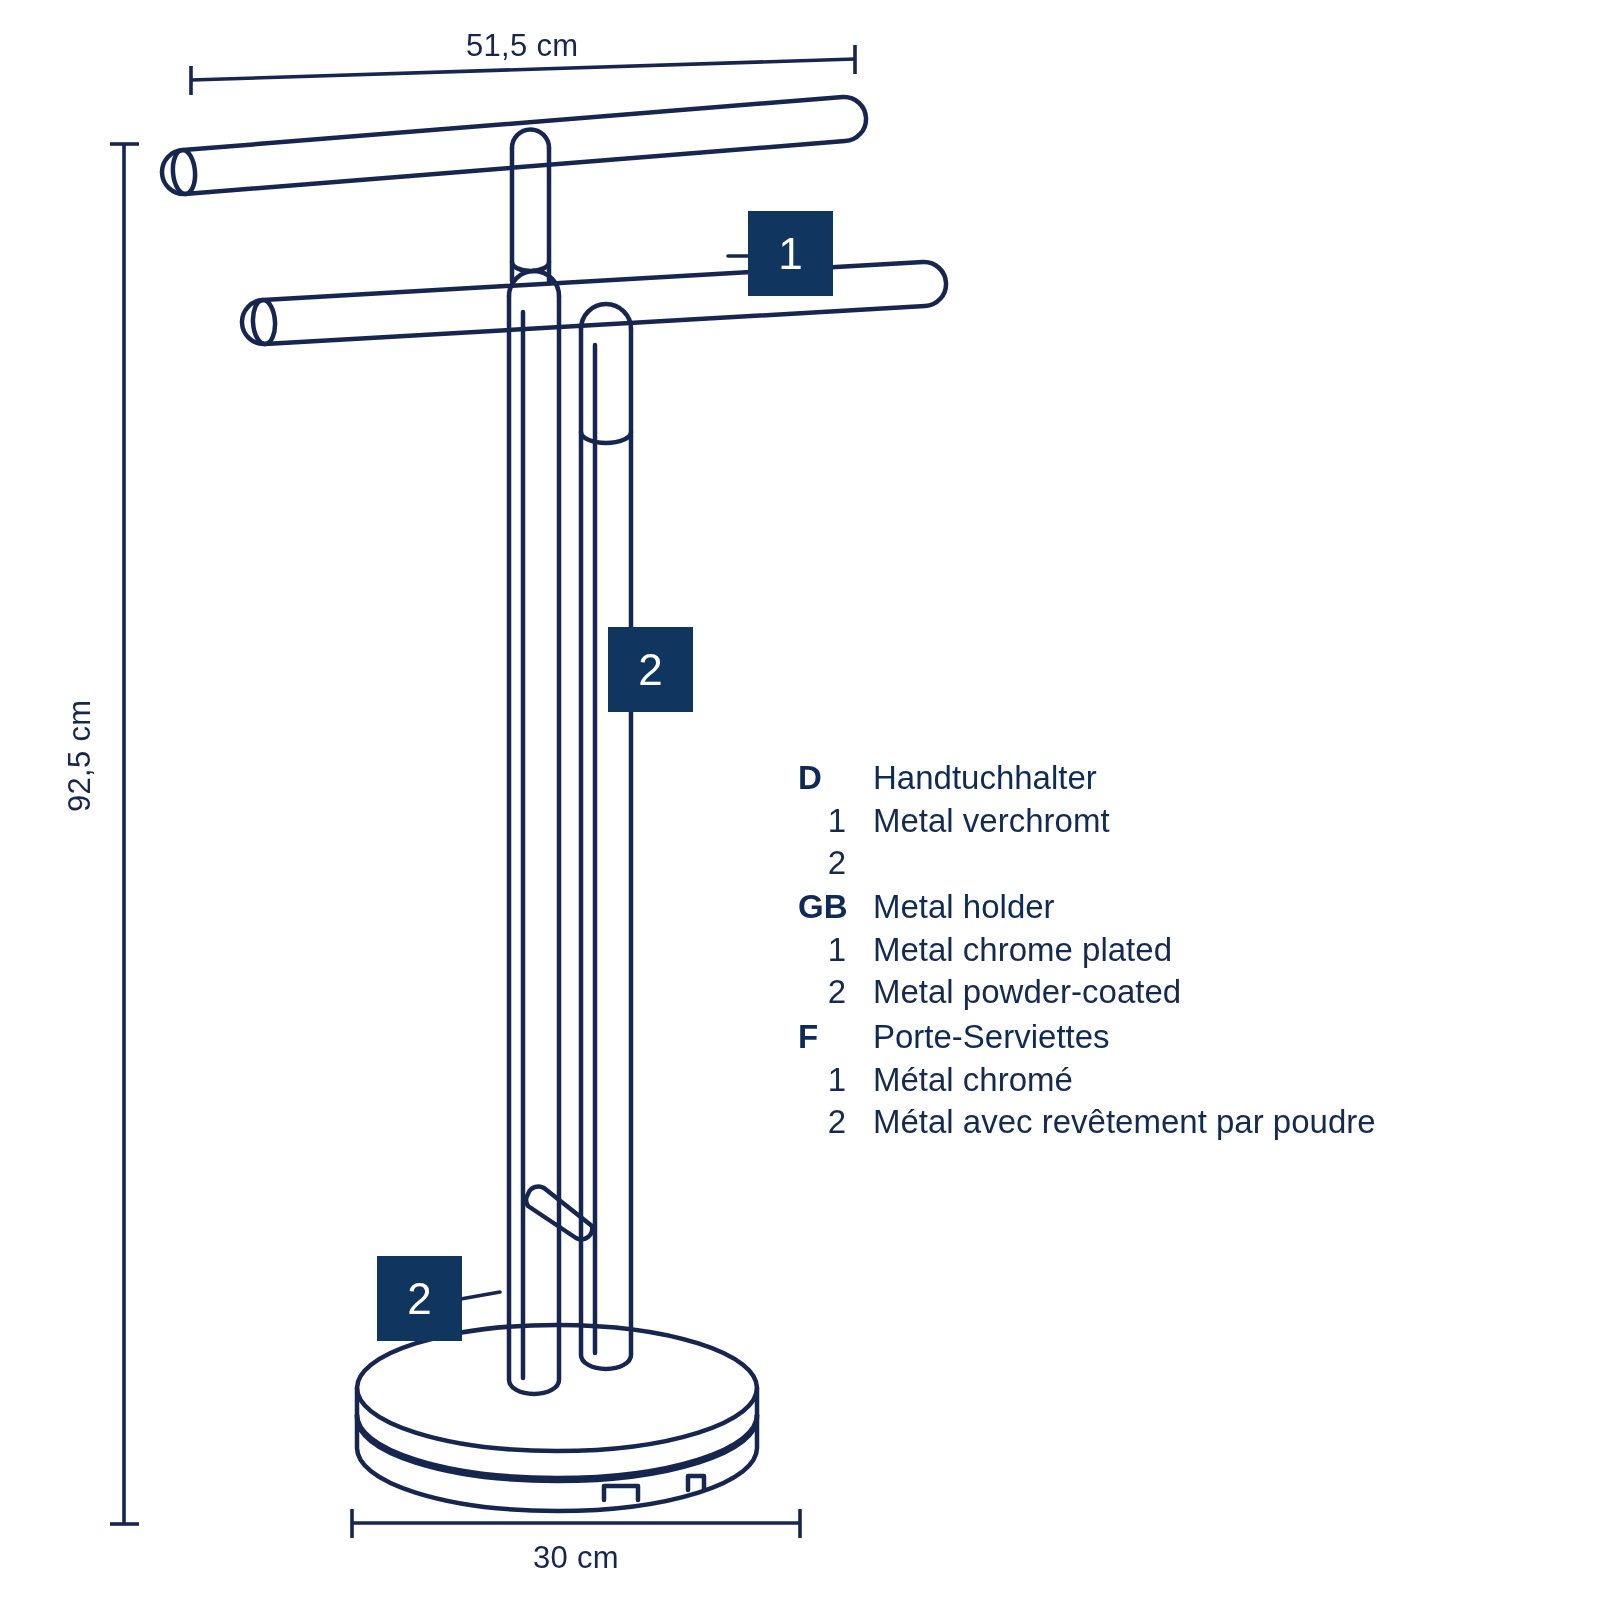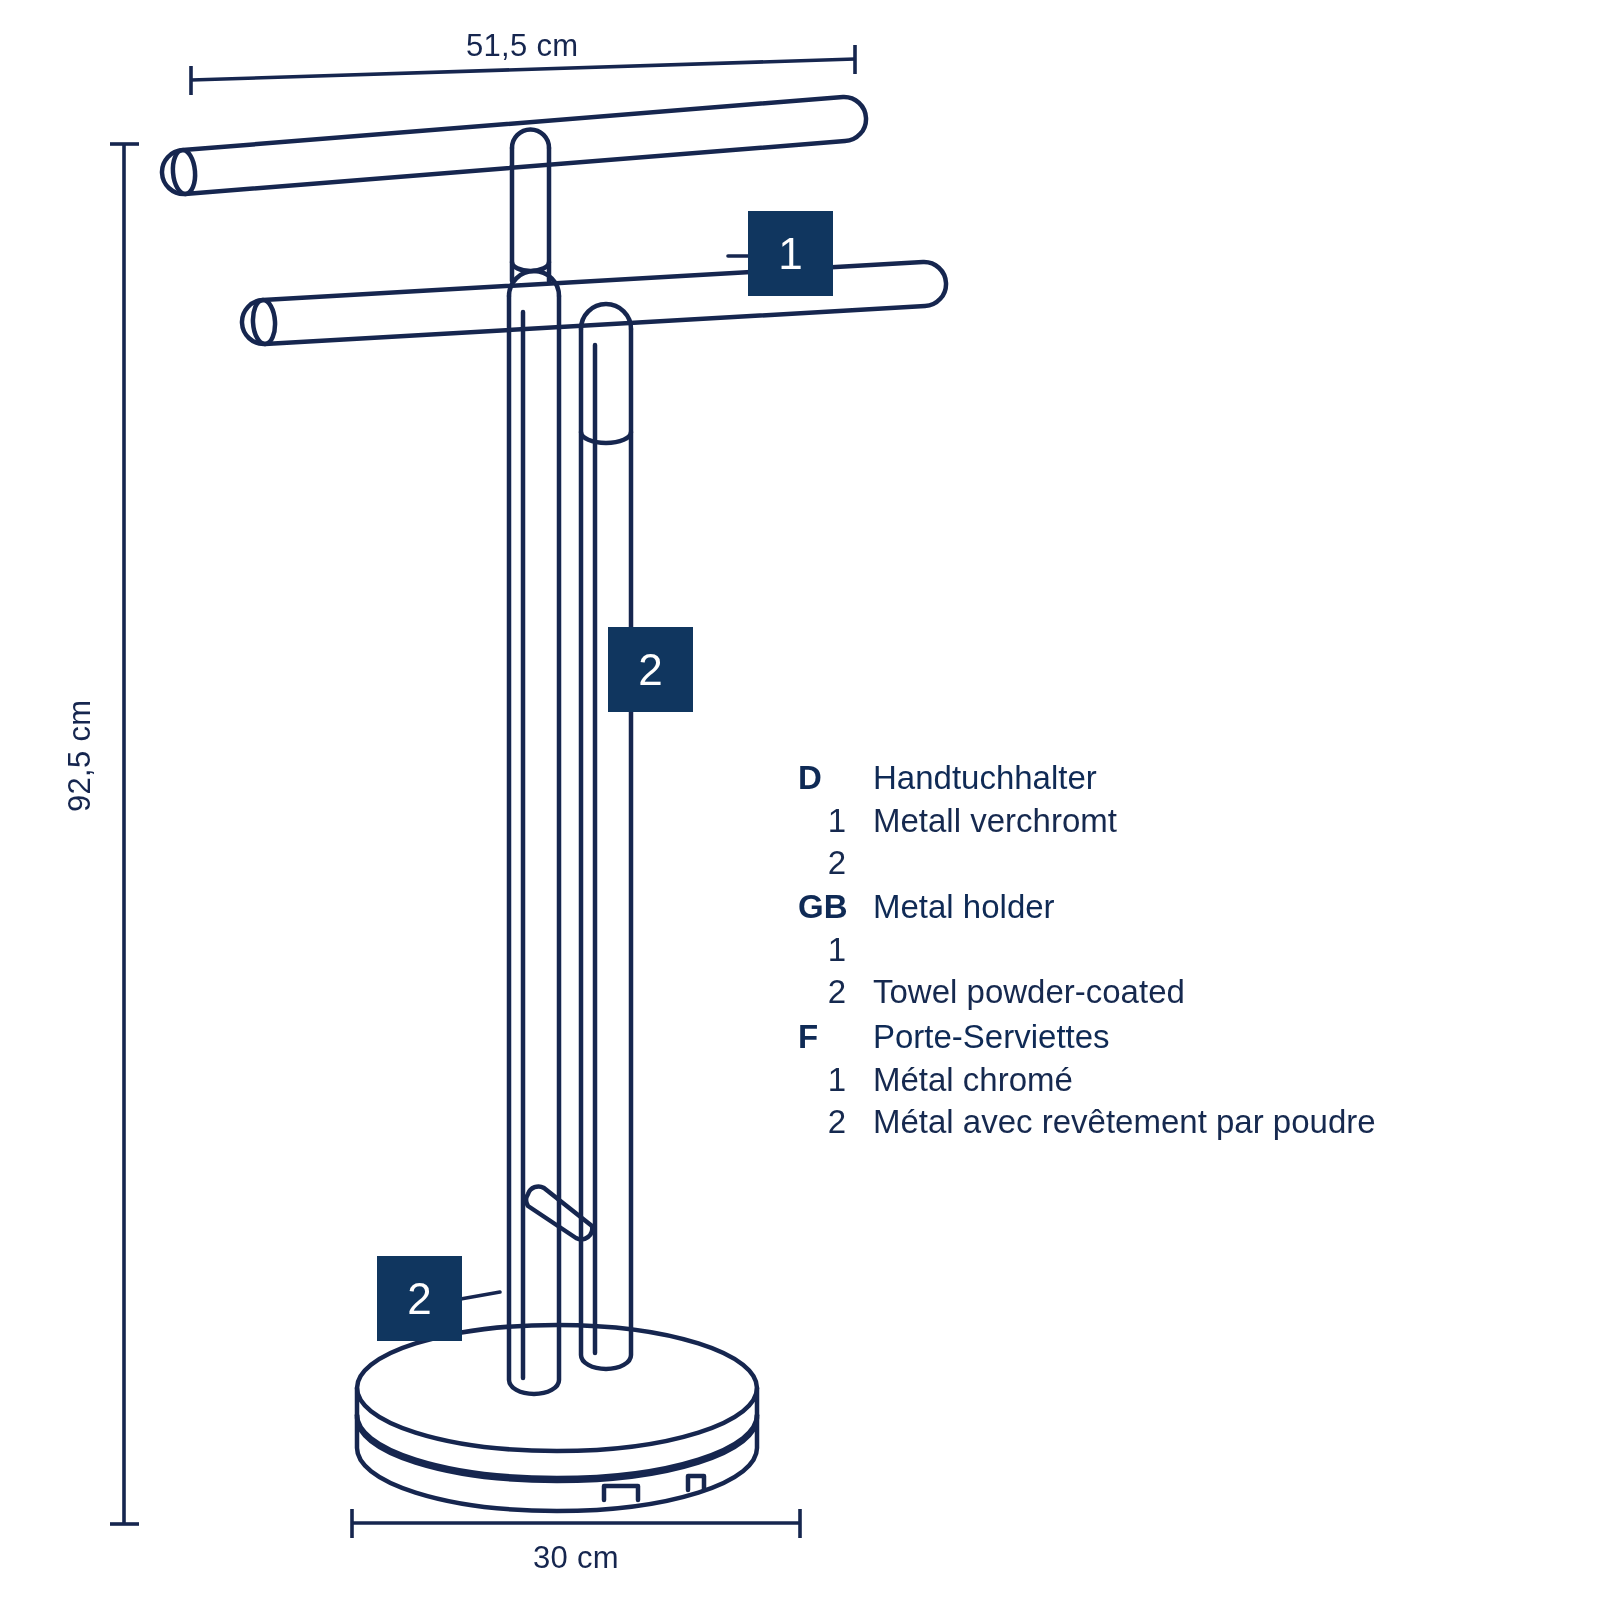--- a/index.html
+++ b/index.html
@@ -239,38 +239,39 @@
 
   <div id="legend">
 
     <div class="legend-group">
       <div class="legend-head">
         <span class="lang">D</span>
         <span class="title">Handtuchhalter</span>
       </div>
       <div class="legend-item">
         <span class="num">1</span>
-        <span class="txt">Metall verchromt</span>
+        <span class="txt">Metal verchromt</span>
       </div>
       <div class="legend-item">
         <span class="num">2</span>
       </div>
     </div>
 
     <div class="legend-group">
       <div class="legend-head">
         <span class="lang">GB</span>
         <span class="title">Metal holder</span>
       </div>
       <div class="legend-item">
         <span class="num">1</span>
+        <span class="txt">Metal chrome plated</span>
       </div>
       <div class="legend-item">
         <span class="num">2</span>
-        <span class="txt">Towel powder-coated</span>
+        <span class="txt">Metal powder-coated</span>
       </div>
     </div>
 
     <div class="legend-group">
       <div class="legend-head">
         <span class="lang">F</span>
         <span class="title">Porte-Serviettes</span>
       </div>
       <div class="legend-item">
         <span class="num">1</span>

